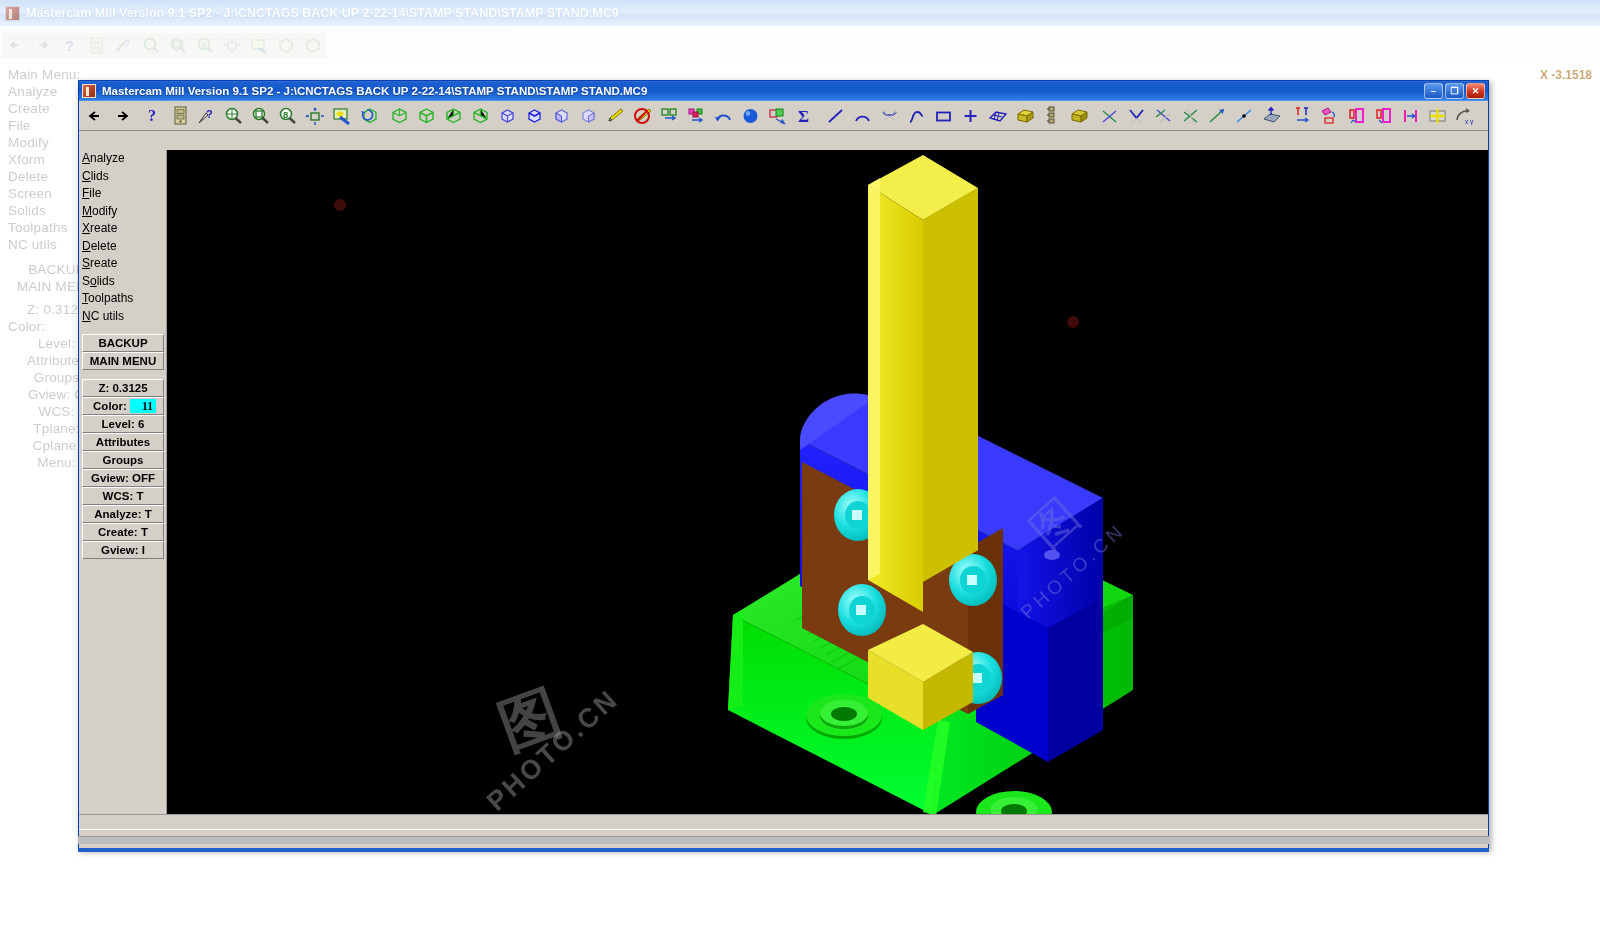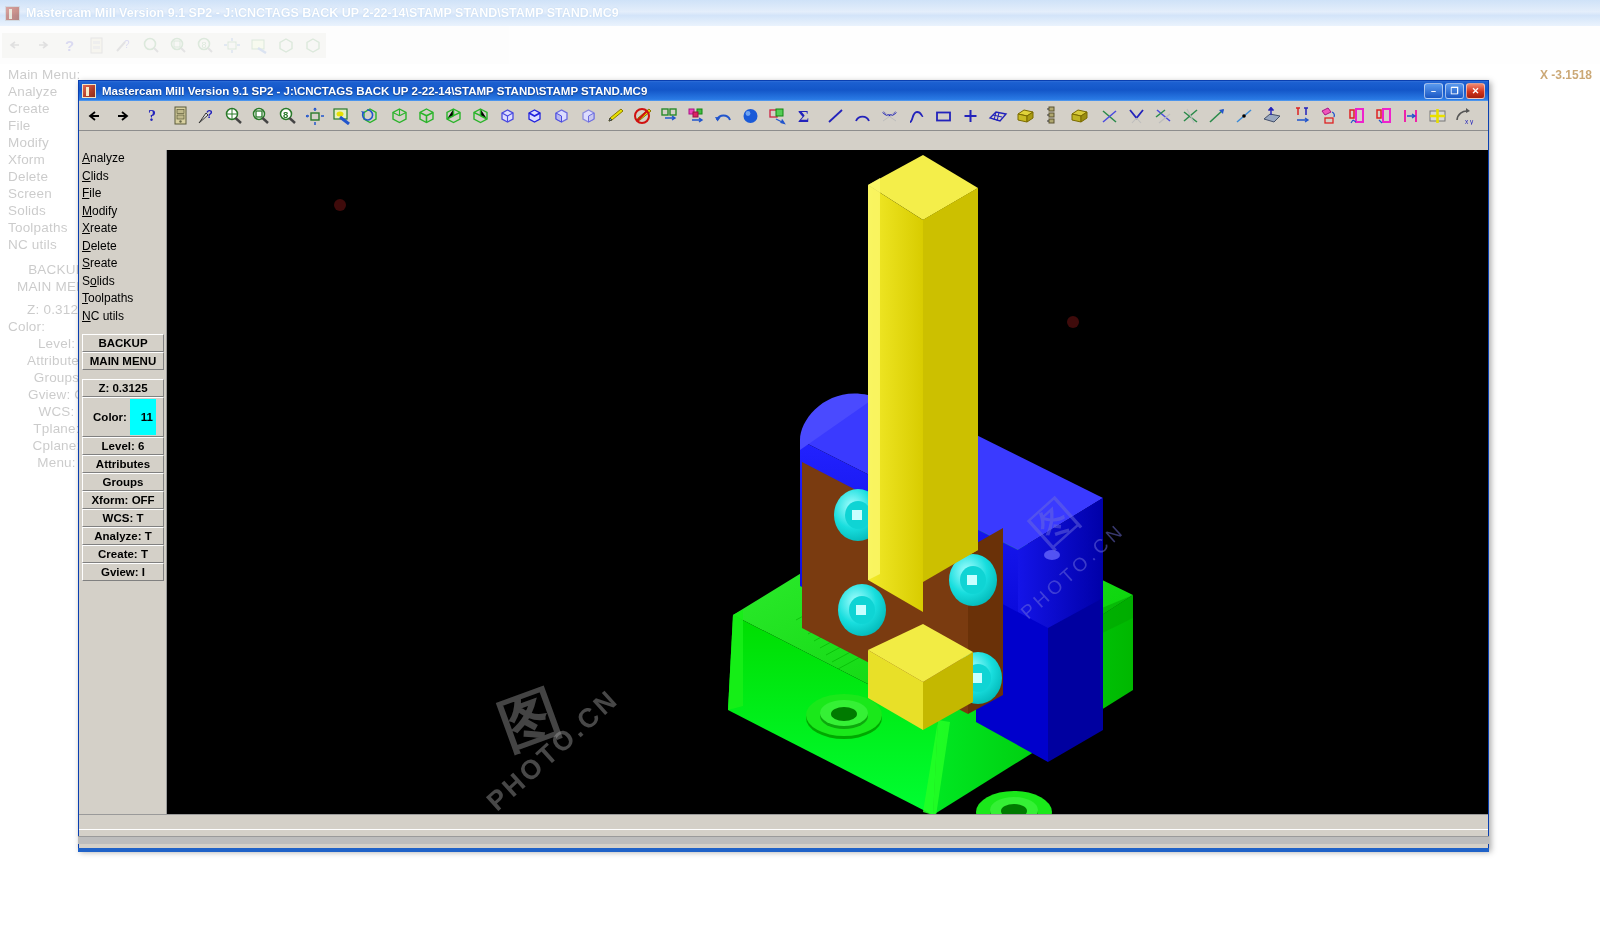--- a/index.html
+++ b/index.html
@@ -164,22 +164,23 @@
   .stat-row {
     margin: 0 2px 0 3px;
     border: 1px solid; border-color: #fff #808080 #808080 #fff;
     background: #d4d0c8;
     font-size: 11.5px; font-weight: bold; color:#000;
     text-align:center; padding: 1px 0; line-height: 14px;
     cursor: default; display:flex; justify-content:center; align-items:center; gap:3px;
   }
   .color-swatch {
     background: #00ffff; color:#000; font-weight:bold;
-    padding: 11px 3px; min-width: 26px; text-align:right;
+    padding: 0 3px; min-width: 26px; text-align:right;
     font-size: 11.5px;
+    font-family: Liberation Serif, serif;
   }
   .stat-left { text-align:left; padding-left:3px; }
 
   
   #gfx {
     flex: 1 1 auto; background:#000; position: relative;
     margin-top: 19px; margin-right: 0px;
     border-left: 1px solid #000;
     overflow: hidden;
   }
@@ -685,21 +686,21 @@
         <div class="menu-gap"></div>
 
         <div class="stat-row">Z:  0.3125</div>
         <div class="stat-row stat-left">
           <span>Color:</span>
           <span class="color-swatch">11</span>
         </div>
         <div class="stat-row">Level:  6</div>
         <div class="stat-row">Attributes</div>
         <div class="stat-row">Groups</div>
-        <div class="stat-row">Xform:  OFF</div>
+        <div class="stat-row">Gview:  OFF</div>
         <div class="stat-row">WCS:  T</div>
         <div class="stat-row">Analyze:  T</div>
         <div class="stat-row">Create:  T</div>
         <div class="stat-row">Gview:  I</div>
       </div>
     </div>
 
     <div id="gfx-wrap">
       <div id="gfx">
         <svg width="1320" height="680" viewBox="0 0 1320 680" style="display:block">

